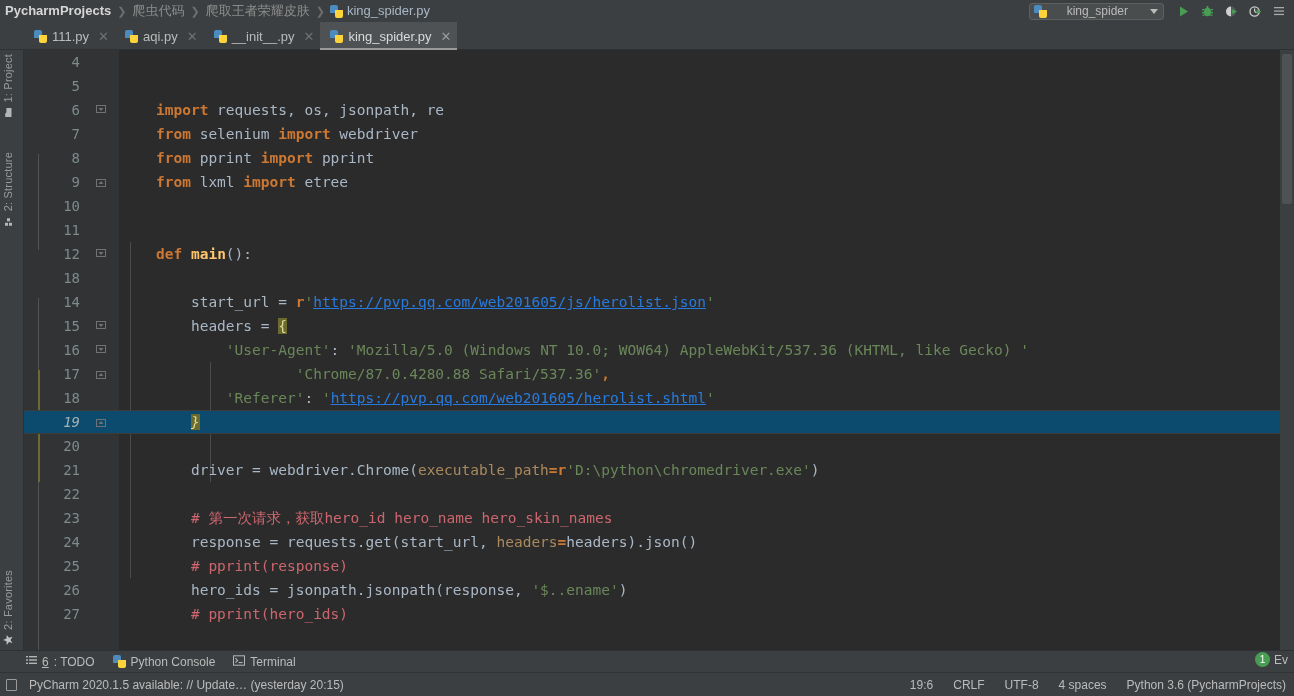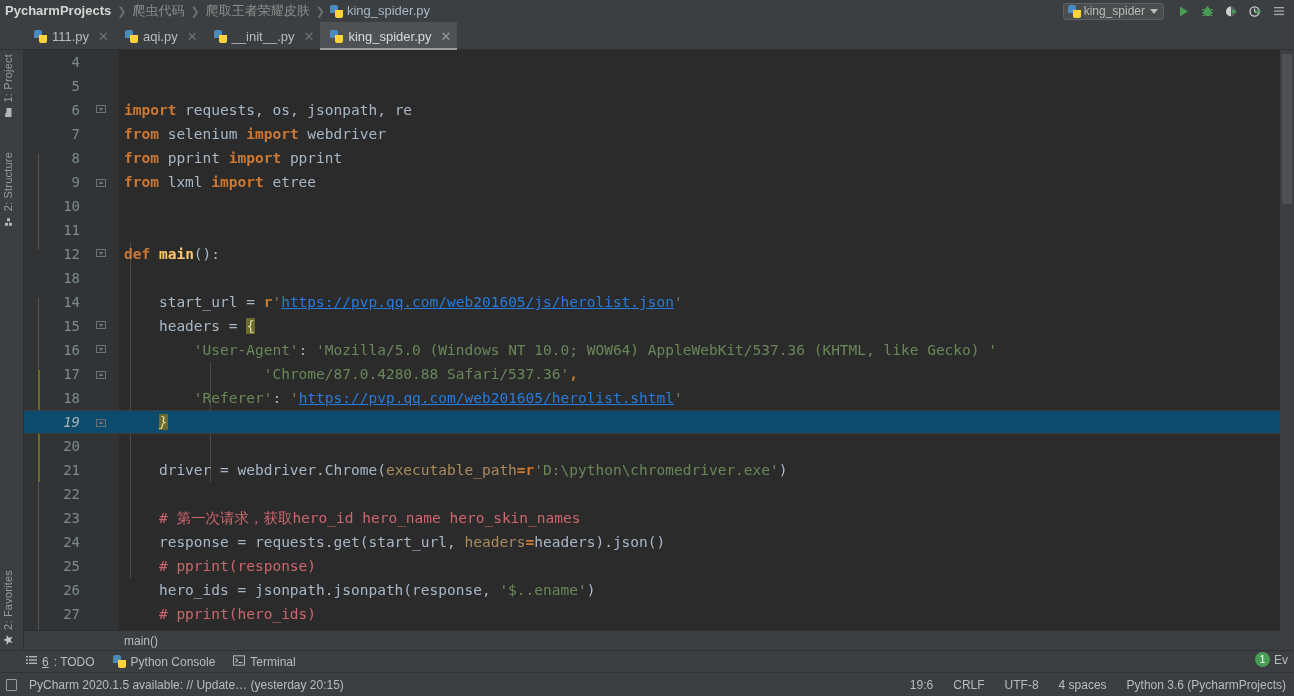--- a/index.html
+++ b/index.html
@@ -29,21 +29,21 @@
   
   .pyicon { width: 13px; height: 13px; position: relative; display: inline-block; flex: 0 0 13px; }
   .pyicon .b1 { position:absolute; left:0; top:0; width:8px; height:8px; background:#4b8bbe; border-radius:2px 2px 0 0;}
   .pyicon .b2 { position:absolute; right:0; bottom:0; width:8px; height:8px; background:#ffd43b; border-radius:0 0 2px 2px;}
 
   .title-right {
     position: absolute; right: 4px; top: 0; height: 22px;
     display: flex; align-items: center; gap: 2px;
   }
   .runconfig {
-    display: flex; align-items: center; gap: 3px;
+    display: flex; align-items: center; gap: 20px;
     border: 1px solid #5e6060; border-radius: 3px; background: #4a4d4e;
     height: 17px; padding: 0 5px 0 4px; margin-right: 6px;
   }
   .runconfig .label { font-size: 12px; color: #bbbbbb; }
   .caret-down {
     width: 0; height: 0; border-left: 4px solid transparent; border-right: 4px solid transparent;
     border-top: 5px solid #bbbbbb; margin-left: 2px;
   }
   .tbtn { width: 22px; height: 20px; display: flex; align-items: center; justify-content: center; }
 
@@ -102,21 +102,21 @@
   .line.current::after {
     content:""; position:absolute; left:0; right:0; bottom:0; height:1px; background:#3c3c3c;
   }
   .lnum {
     width: 62px; text-align: right; padding-right: 6px;
     color: #7d8b8b; font-size: 14px; flex: 0 0 62px;
     font-family: "DejaVu Sans Mono", monospace;
   }
   .line.current .lnum { color: #a4b1b1; }
   .fold { width: 32px; flex: 0 0 32px; position: relative; height: 24px; }
-  .code { padding-left: 6px; white-space: pre; color: #a9b7c6; }
+  .code { padding-left: 6px; white-space: pre; color: #a9b7c6; margin-left: 32px; }
 
   
   .kw  { color: #cc7832; font-weight: bold; }   
   .fn  { color: #ffc66d; font-weight: bold; }   
   .id  { color: #a9b7c6; }
   .str { color: #6a8759; }
   .url { color: #287bde; text-decoration: underline; }
   .cmtr{ color: #cc666e; }
   .kwarg { color: #aa8a5e; }
   .prefix { color: #cc7832; font-weight: bold; }
@@ -499,23 +499,20 @@
               <div class="code"><span class="id">    hero_ids = jsonpath.jsonpath(response, </span><span class="str">'$..ename'</span><span class="id">)</span></div>
             </div>
             <div class="line">
               <div class="lnum">27</div>
               <div class="fold"></div>
               <div class="code"><span class="cmtr">    # pprint(hero_ids)</span></div>
             </div>
           </div>
       </div>
 
-      <div class="editor-crumb">
-        <span>main()</span>
-      </div>
     </div>
 
     <div class="rightstrip">
       <div class="scrollthumb" style="top:4px; height:150px;"></div>
     </div>
   </div>
 
   <div class="bottomstrip">
     <div class="bitem">
       <span>

